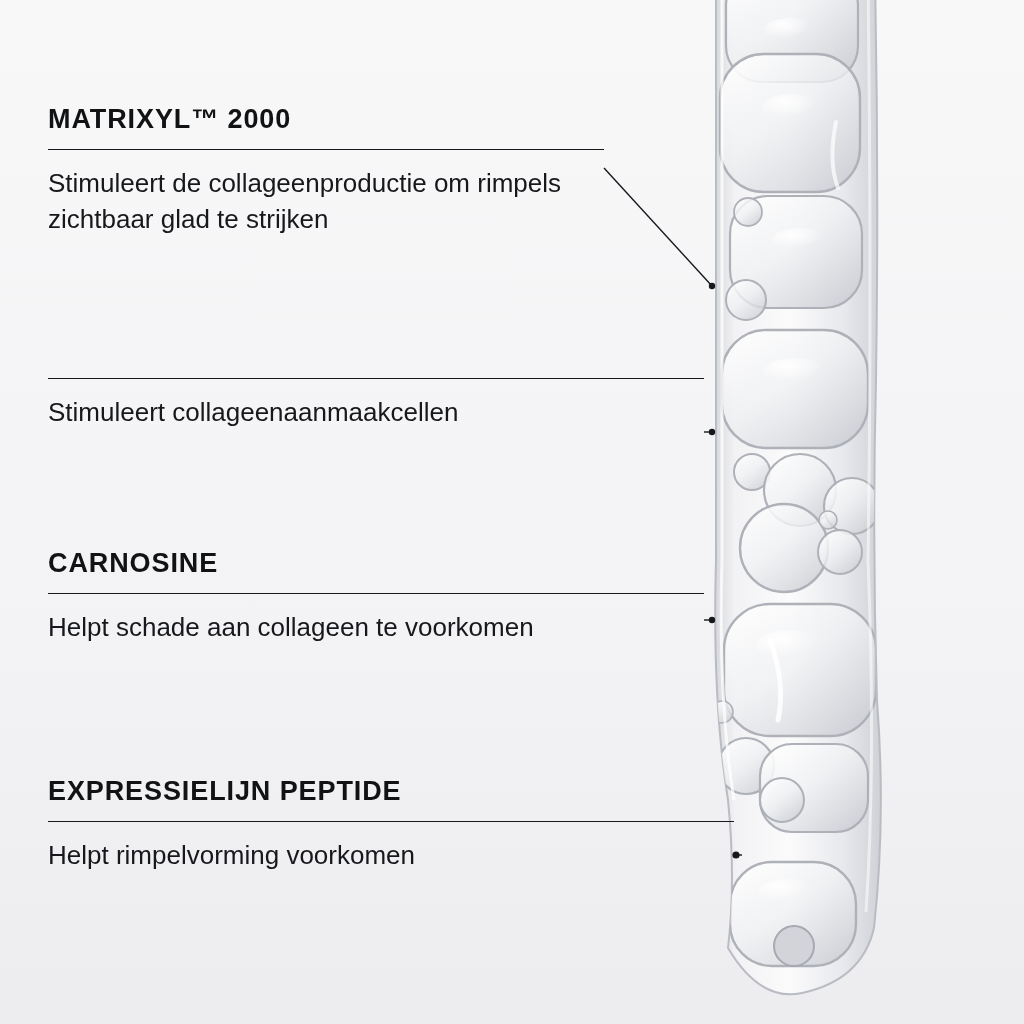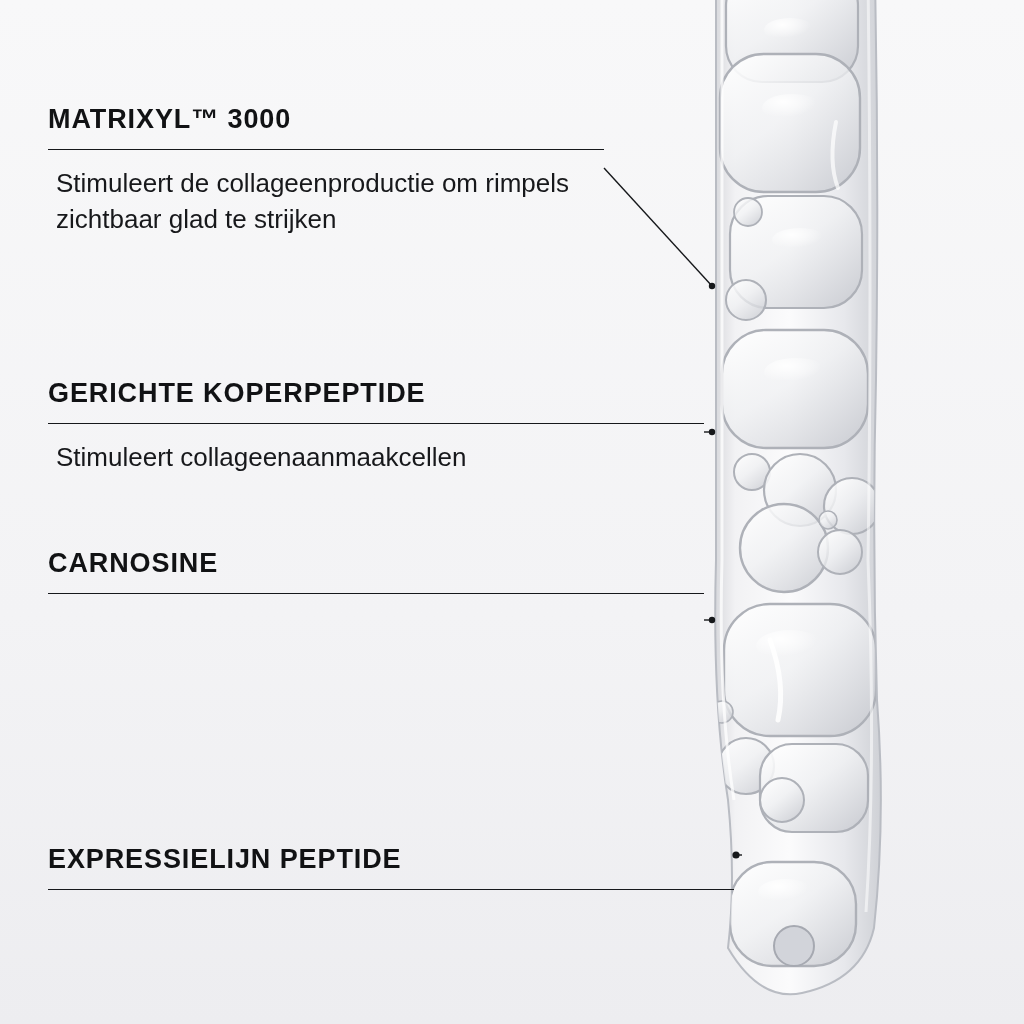--- a/index.html
+++ b/index.html
@@ -50,32 +50,32 @@
     height: 1px;
     background: #16181b;
     width: 100%;
     margin: 0 0 16px 0;
   }
   .callout .desc {
     font-size: 26px;
     font-weight: 400;
     color: #17181b;
     line-height: 1.38;
-    margin: 8px;
+    margin: 0;
     max-width: 540px;
   }
 
   
   #callout-0 { top: 104px; }
   #callout-0 .rule { width: 556px; }
   #callout-1 { top: 378px; }
   #callout-1 .rule { width: 656px; }
   #callout-2 { top: 548px; }
   #callout-2 .rule { width: 656px; }
-  #callout-3 { top: 844px; }
+  #callout-3 { top: 776px; }
   #callout-3 .rule { width: 686px; }
 
   .leader-layer {
     position: absolute;
     top: 0; left: 0;
     width: 1024px; height: 1024px;
     pointer-events: none;
   }
 </style>
 </head>
@@ -165,34 +165,35 @@
 
       <line x1="704" y1="620" x2="712" y2="620" stroke="#16181b" stroke-width="1.4"></line>
       <circle cx="712" cy="620" r="3.2" fill="#16181b"></circle>
 
       <line x1="734" y1="855" x2="742" y2="855" stroke="#16181b" stroke-width="1.4"></line>
       <circle cx="736" cy="855" r="3.6" fill="#16181b"></circle>
     </svg>
   </div>
 
   <div class="callout" id="callout-0">
-    <div class="title">MATRIXYL™ 3000</div>
+    <div class="title">MATRIXYL™ 2000</div>
     <div class="rule"></div>
     <p class="desc">Stimuleert de collageenproductie om rimpels zichtbaar glad te strijken</p>
   </div>
 
   <div class="callout" id="callout-1">
-    <div class="title">GERICHTE KOPERPEPTIDE</div>
     <div class="rule"></div>
     <p class="desc">Stimuleert collageenaanmaakcellen</p>
   </div>
 
   <div class="callout" id="callout-2">
     <div class="title">CARNOSINE</div>
     <div class="rule"></div>
+    <p class="desc">Helpt schade aan collageen te voorkomen</p>
   </div>
 
   <div class="callout" id="callout-3">
     <div class="title">EXPRESSIELIJN PEPTIDE</div>
     <div class="rule"></div>
+    <p class="desc">Helpt rimpelvorming voorkomen</p>
   </div>
 
 </div>
 
 </body></html>

